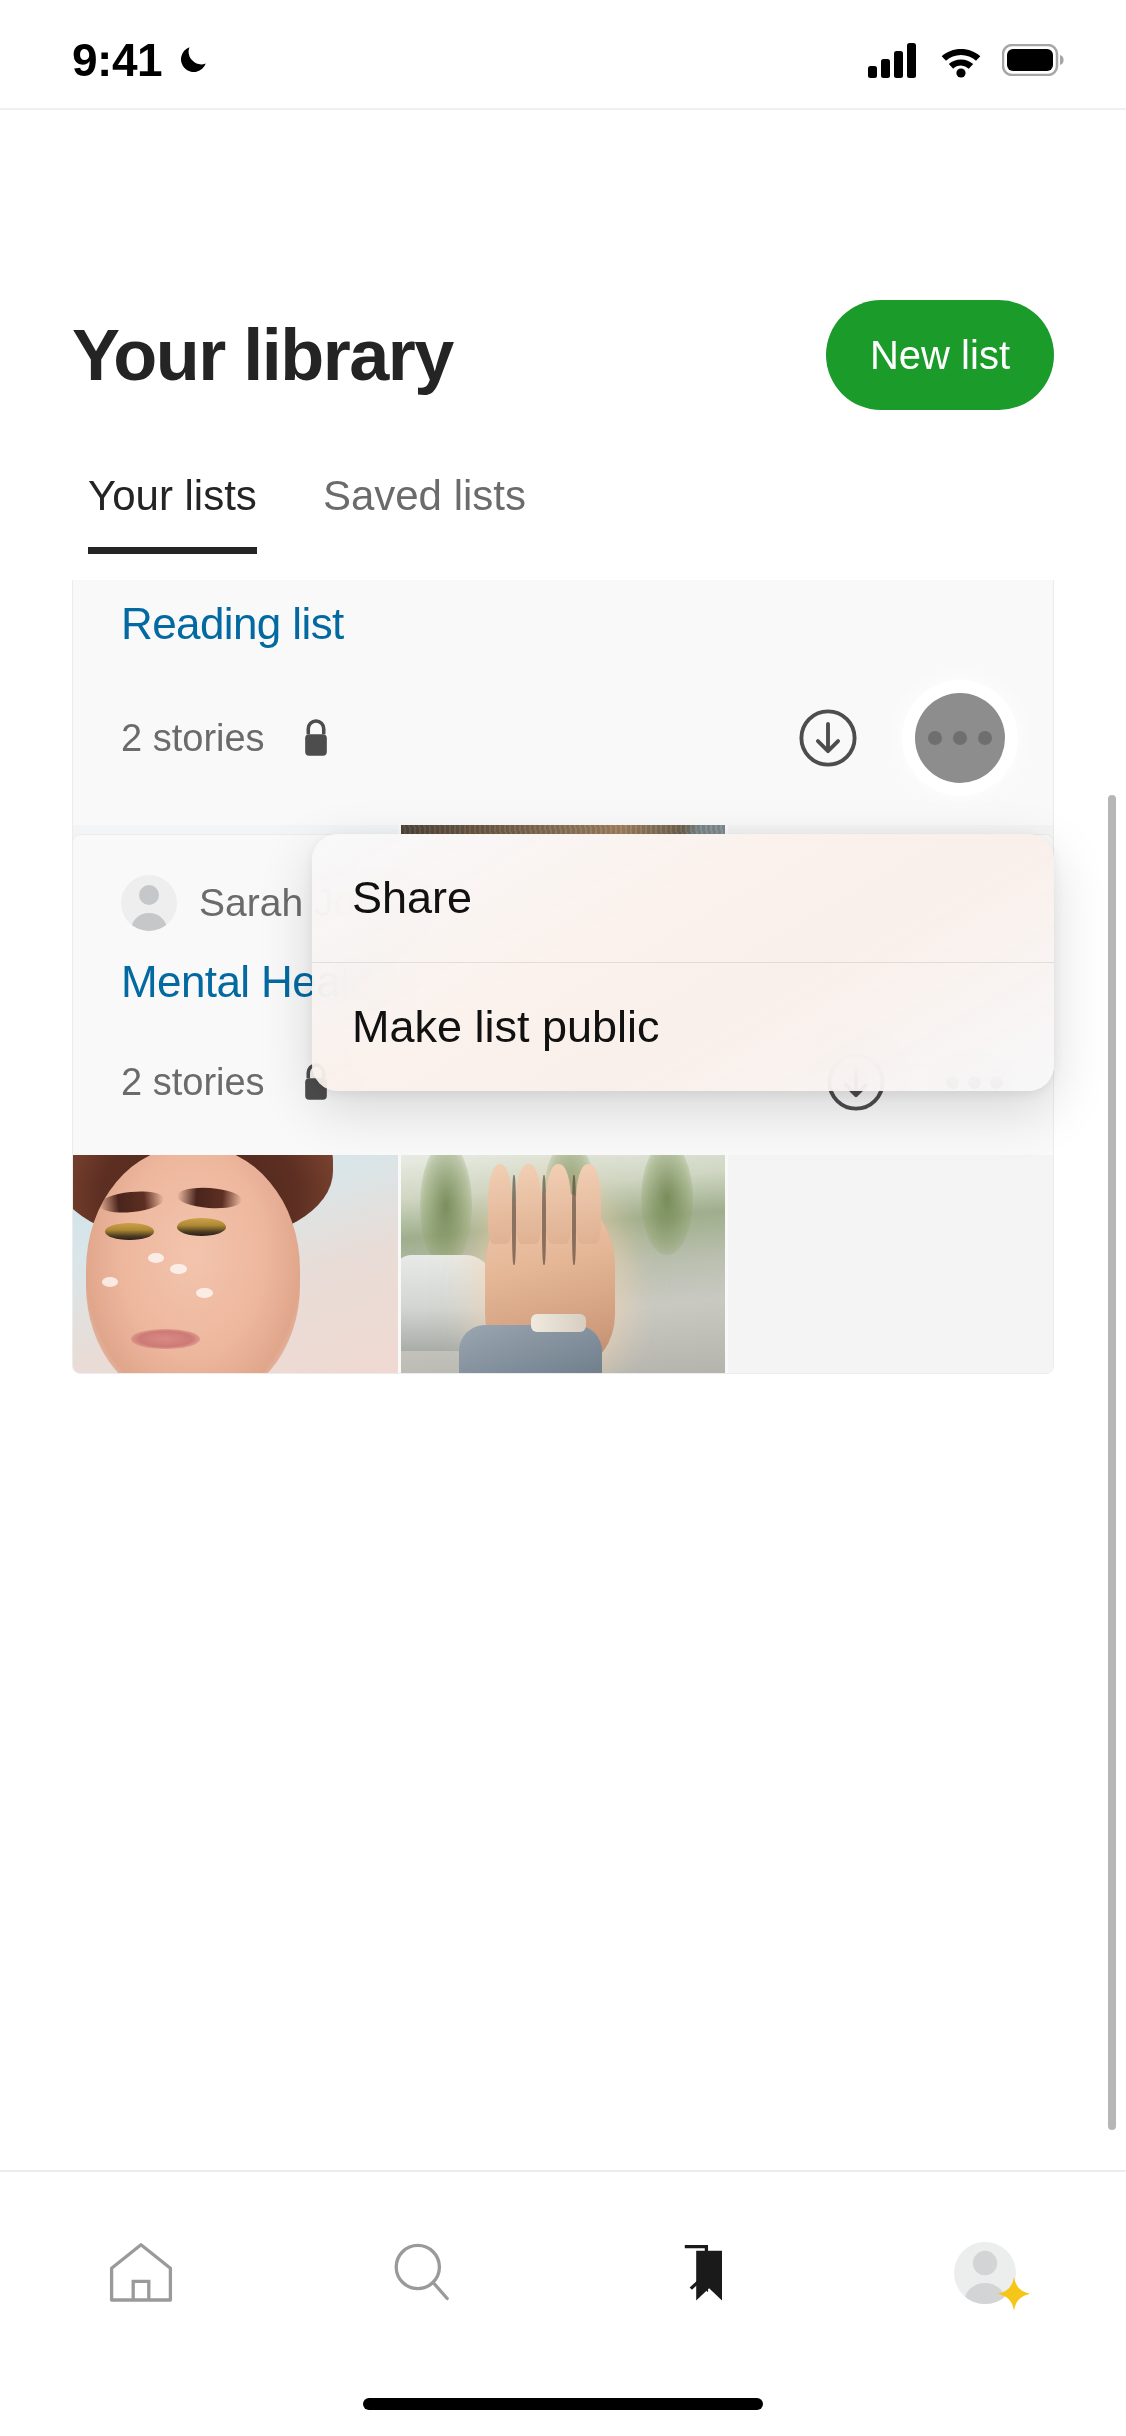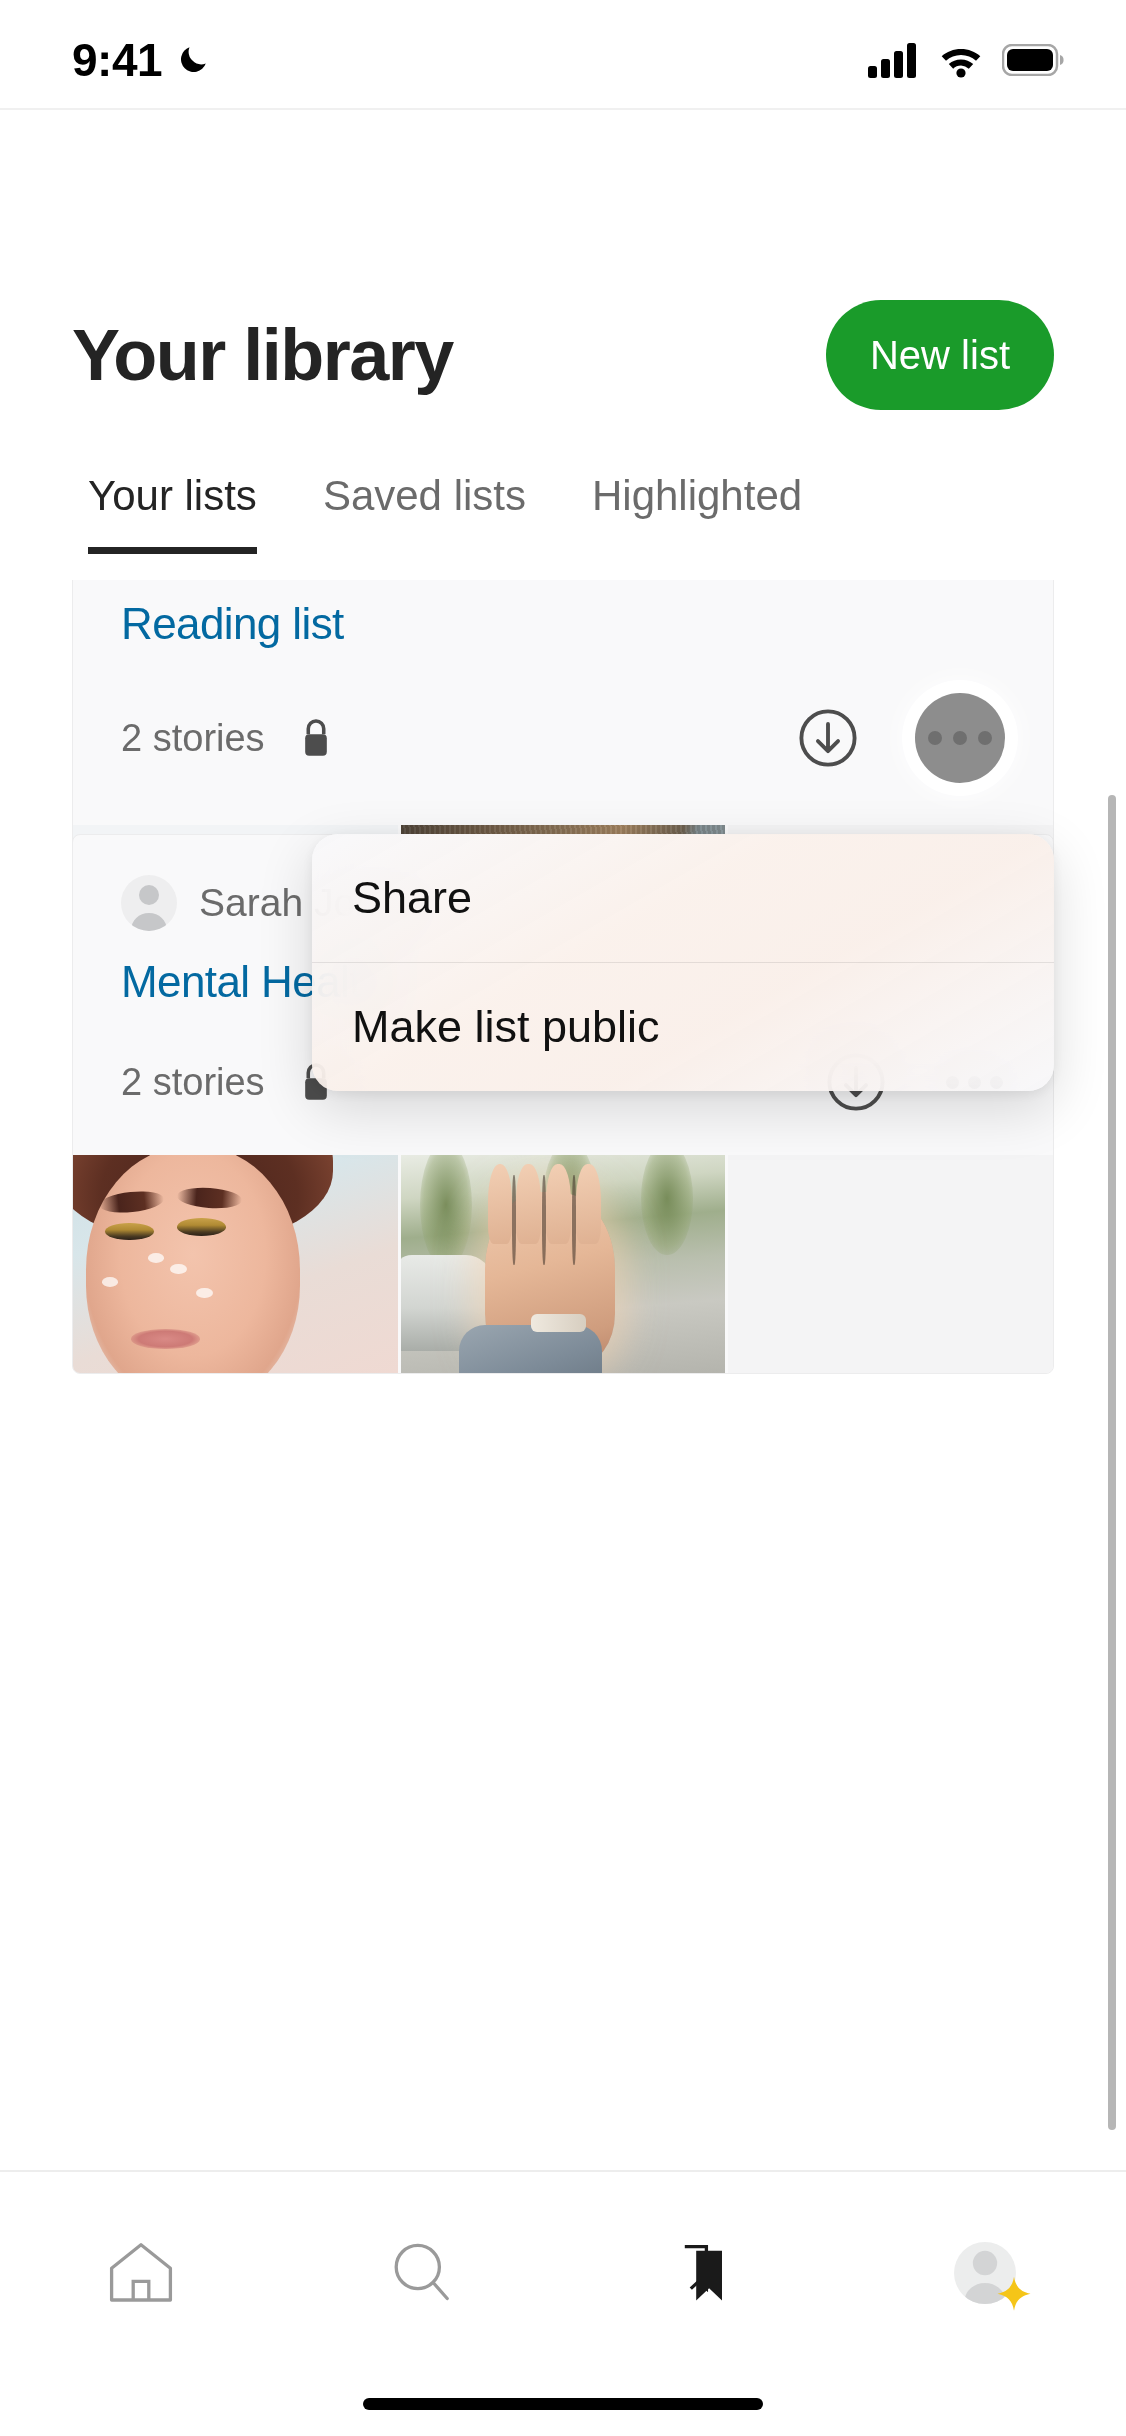--- a/index.html
+++ b/index.html
@@ -274,21 +274,20 @@
   </div>
 
   <div class="header">
     <div class="page-title">Your library</div>
     <button class="new-list-btn">New list</button>
   </div>
 
   <div class="tabbar">
     <div class="tab active">Your lists</div>
     <div class="tab">Saved lists</div>
-    <div class="tab">Highlighted</div>
   </div>
   <div class="tab-divider"></div>
 
   <div class="scroll">
 
     <div class="card" style="top:-22px;">
       <div class="card-body">
         <div class="card-title">Reading list</div>
         <div class="meta-row">
           <div class="meta-left">

